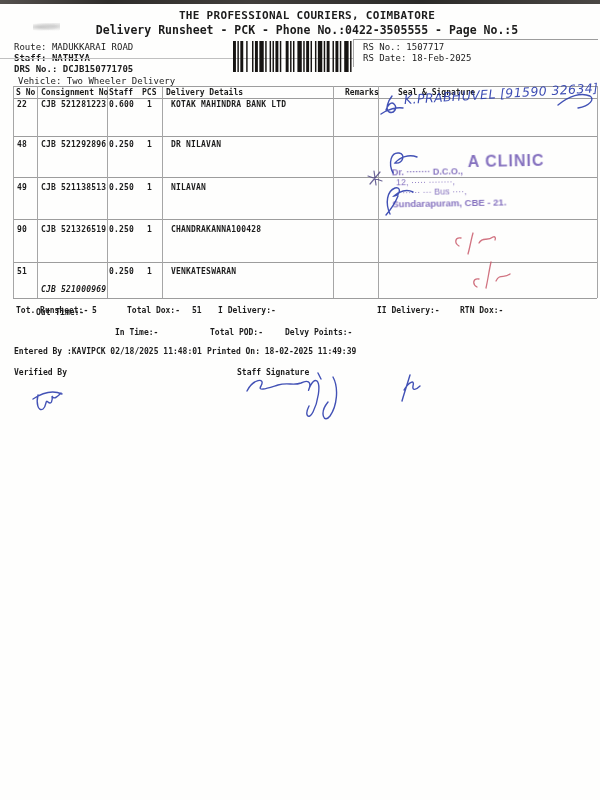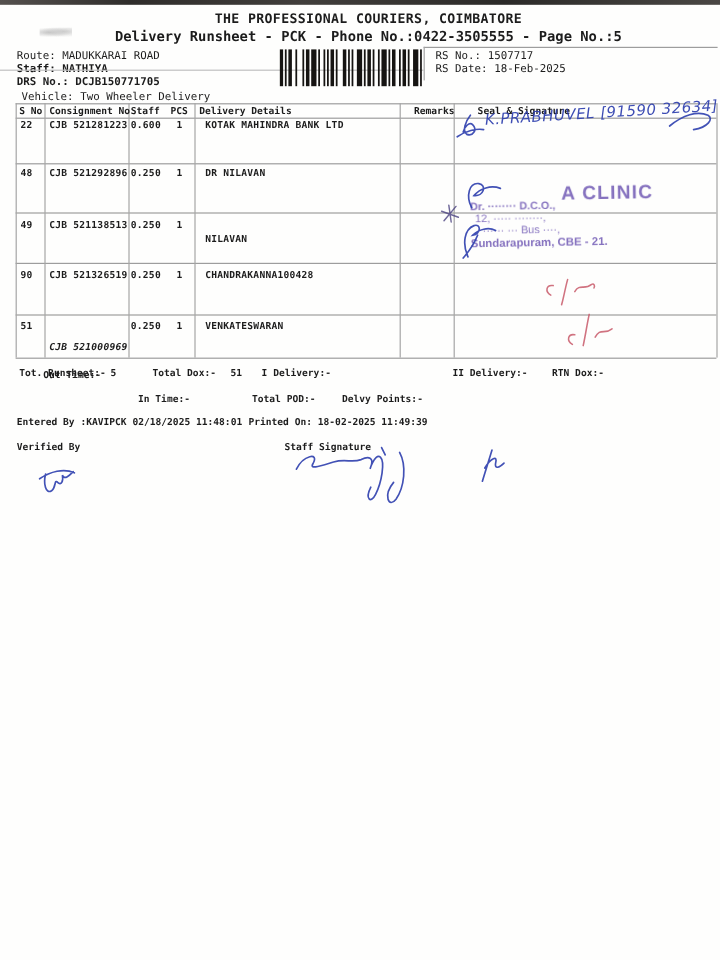--- a/index.html
+++ b/index.html
@@ -128,21 +128,21 @@
   <div class="abs td" style="left:17px;top:140px;">48</div>
   <div class="abs td" style="left:41px;top:140px;">CJB 521292896</div>
   <div class="abs td" style="left:109px;top:140px;">0.250</div>
   <div class="abs td" style="left:147px;top:140px;">1</div>
   <div class="abs td" style="left:171px;top:140px;">DR NILAVAN</div>
 
   <div class="abs td" style="left:17px;top:183px;">49</div>
   <div class="abs td" style="left:41px;top:183px;">CJB 521138513</div>
   <div class="abs td" style="left:109px;top:183px;">0.250</div>
   <div class="abs td" style="left:147px;top:183px;">1</div>
-  <div class="abs td" style="left:171px;top:195px;">NILAVAN</div>
+  <div class="abs td" style="left:171px;top:183px;">NILAVAN</div>
 
   <div class="abs td" style="left:17px;top:225px;">90</div>
   <div class="abs td" style="left:41px;top:225px;">CJB 521326519</div>
   <div class="abs td" style="left:109px;top:225px;">0.250</div>
   <div class="abs td" style="left:147px;top:225px;">1</div>
   <div class="abs td" style="left:171px;top:225px;">CHANDRAKANNA100428</div>
 
   <div class="abs td" style="left:17px;top:267px;">51</div>
   <div class="abs td" style="left:41px;top:285px;font-style:italic;">CJB 521000969</div>
   <div class="abs td" style="left:109px;top:267px;">0.250</div>

